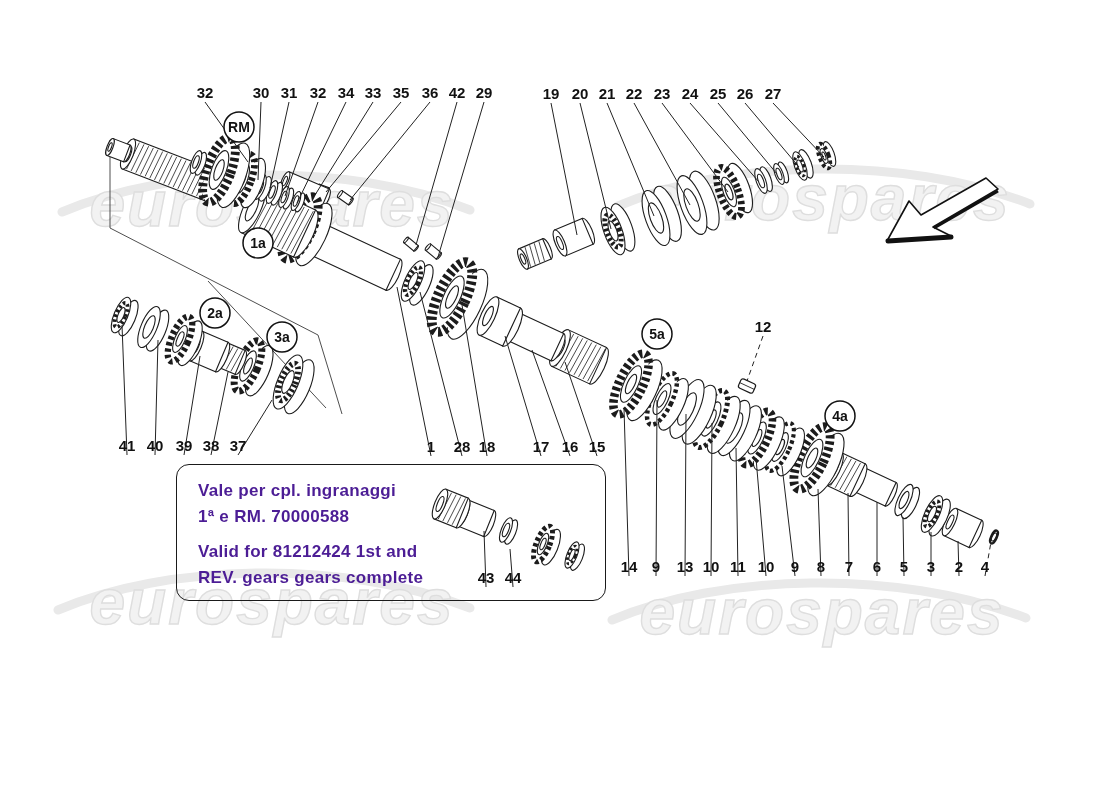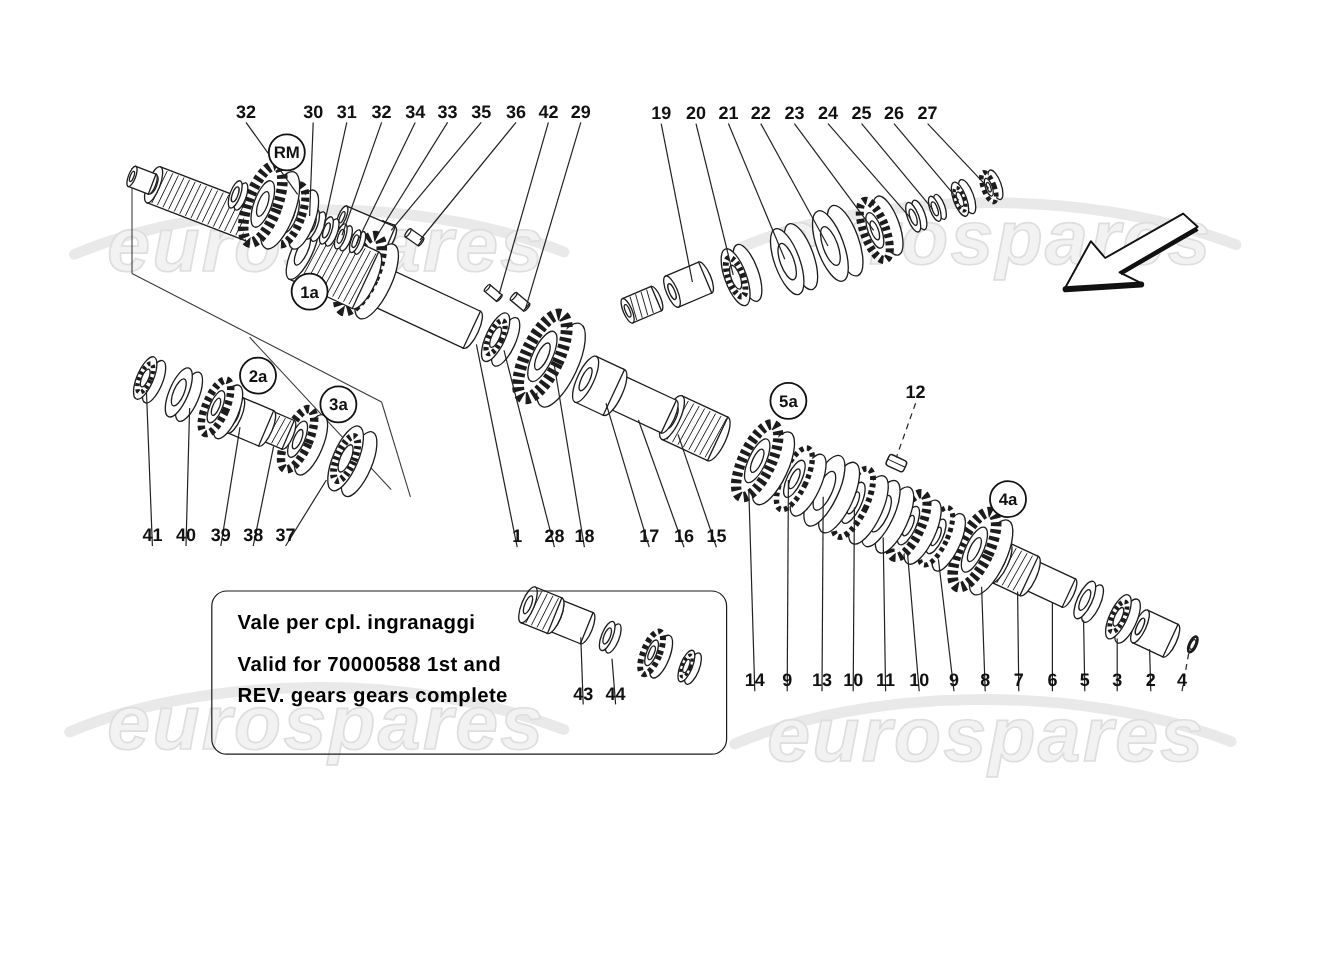--- a/index.html
+++ b/index.html
@@ -1,21 +1,21 @@
 <!DOCTYPE html>
 <html><head>
 <meta charset="utf-8">
 <style>
   html,body{margin:0;padding:0;background:#fff;}
   .stage{position:relative;width:1100px;height:800px;background:#ffffff;overflow:hidden;
          font-family:"Liberation Sans",sans-serif;}
   svg.art{position:absolute;left:0;top:0;}
   .note-box{position:absolute;left:176px;top:464px;width:430px;height:137px;
             border:1.7px solid #1a1a1a;border-radius:13px;background:transparent;
-            box-sizing:border-box;padding:13px 14px 0 21px;color:#000000;margin-top:28px;}
+            box-sizing:border-box;padding:13px 14px 0 21px;color:#4c1d95;}
   .note-box .ln{font-size:17px;font-weight:700;line-height:26px;letter-spacing:.3px;white-space:nowrap;}
   .note-box .gap{height:9px;}
 </style>
 </head>
 <body>
 
 <div class="stage">
   <svg id="art" class="art" width="1100" height="800" viewBox="0 0 1100 800">
       <g>
         <path d="M 62 212 C 170 166 345 160 470 210" fill="none" stroke="#e9e9e9" stroke-width="9" stroke-linecap="round"></path>
@@ -429,17 +429,18 @@
         </g>
         <g>
           <circle cx="840" cy="416" r="15" fill="#fff" stroke="#111" stroke-width="1.5"></circle>
           <text x="840" y="421" text-anchor="middle" font-size="14" font-weight="bold" fill="#111" font-family="&quot;Liberation Sans&quot;,sans-serif">4a</text>
         </g>
       </g>
     </svg>
 
   <div class="note-box">
     <div class="ln">Vale per cpl. ingranaggi</div>
+    <div class="ln">1ª e RM. 70000588</div>
     <div class="gap"></div>
-    <div class="ln">Valid for 70000588 1st and</div>
+    <div class="ln">Valid for 81212424 1st and</div>
     <div class="ln">REV. gears gears complete</div>
   </div>
 </div>
 
 </body></html>

